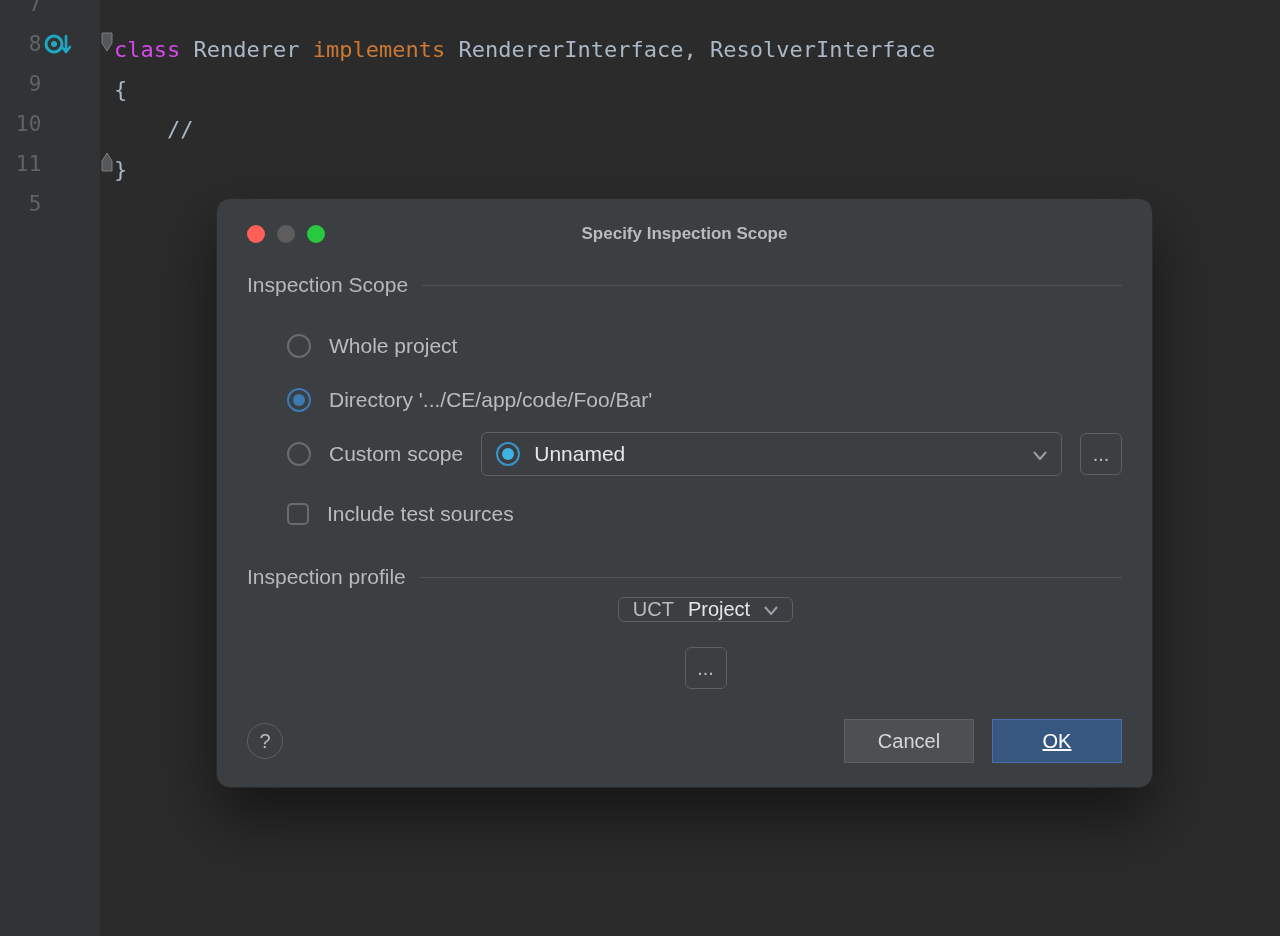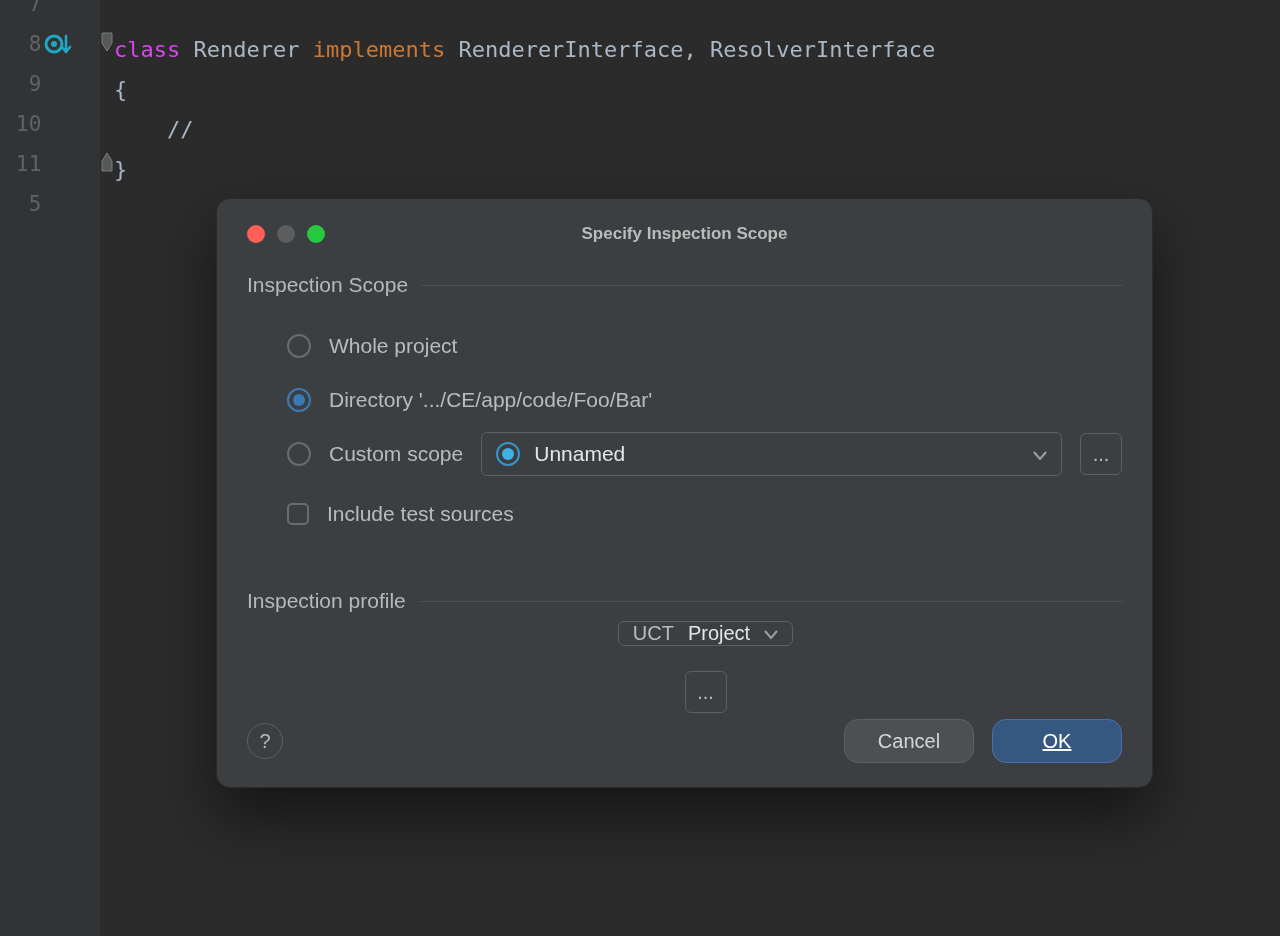--- a/index.html
+++ b/index.html
@@ -159,21 +159,21 @@
   }
   .help {
     width:36px; height:36px; border-radius:50%;
     border:1px solid #5e6060;
     display:flex; align-items:center; justify-content:center;
     color:#bbbbbb; font-size:20px;
   }
   .footer .spacer { flex:1; }
   .btn {
     height:44px; padding:0 30px;
-    border-radius:14px;
+    border-radius:0;
     border:1px solid #5e6060;
     background:#4c5052;
     color:#d6d6d6; font-size:20px;
     display:flex; align-items:center; justify-content:center;
   }
   .btn.primary {
     background:#365880; border-color:#4b6eaf;
     color:#ffffff;
     min-width:130px;
     margin-left:18px;
@@ -261,21 +261,21 @@
         </span>
       </div>
       <div class="ell-btn">...</div>
     </div>
     <div class="row" style="margin-top:6px">
       <div class="checkbox"></div>
       <span>Include test sources</span>
     </div>
   </div>
 
-  <div class="section-header" style="margin-top:48px">
+  <div class="section-header" style="margin-top:24px">
     <span>Inspection profile</span>
     <div class="rule"></div>
   </div>
 
   <div class="profile-row">
     <div class="combo">
       <span class="main">UCT</span>
       <span class="hint">Project</span>
       <span class="caret">
         <svg width="14" height="10">

